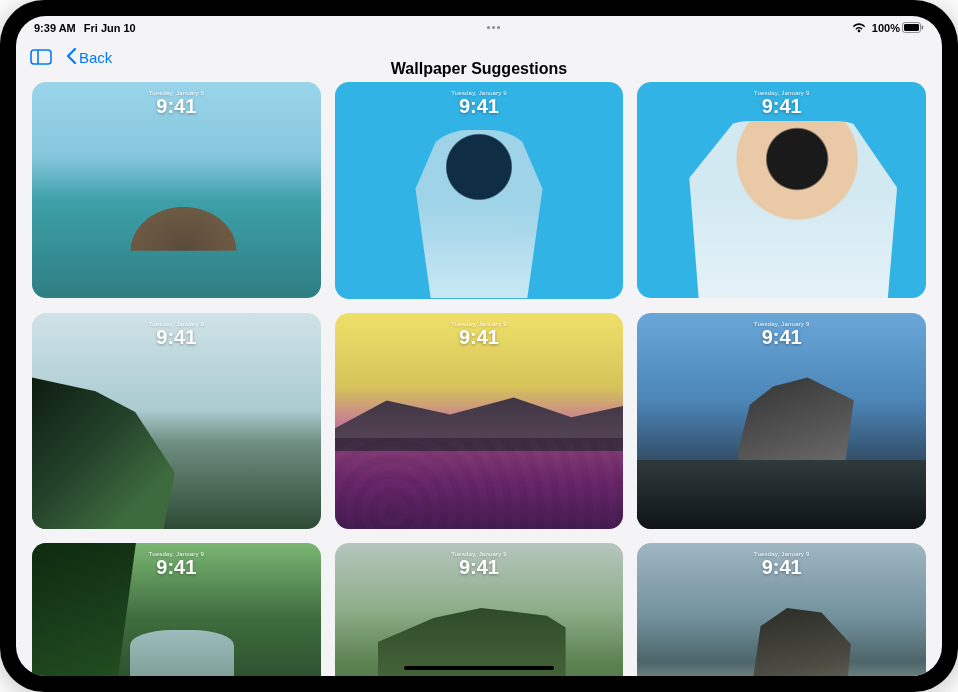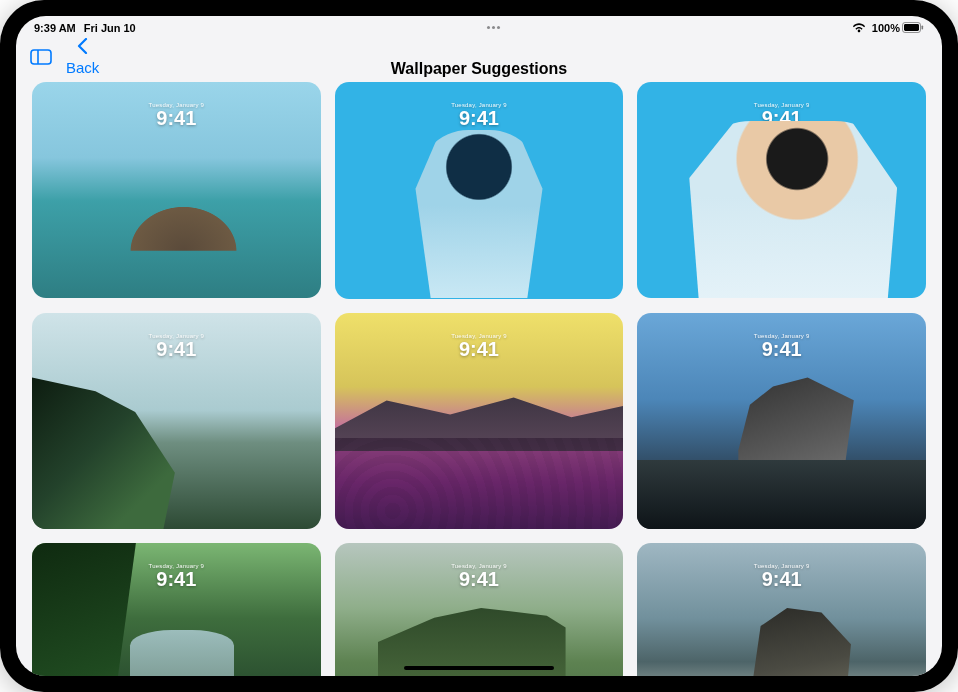--- a/index.html
+++ b/index.html
@@ -56,21 +56,21 @@
   
   .nav-bar {
     height: 38px;
     display: flex;
     align-items: center;
     padding: 0 14px;
     position: relative;
   }
   .nav-left { display: flex; align-items: center; gap: 14px; }
   .sidebar-btn { width: 22px; height: 18px; color: #007aff; display:flex; align-items:center; justify-content:center; cursor:pointer;}
-  .back-btn { display:flex; align-items:center; color:#007aff; font-size:15px; cursor:pointer; gap:2px;flex-direction:column;}
+  .back-btn { display:flex; align-items:center; color:#007aff; font-size:15px; cursor:pointer; gap:2px;}
   .nav-title {
     position: absolute; left:50%; transform:translateX(-50%);
     font-size: 16px; font-weight:600; color:#000;margin-top:24px;
   }
 
   
   .grid-scroll {
     flex: 1;
     overflow: hidden;
     padding: 6px 16px 0 16px;
@@ -86,21 +86,20 @@
     aspect-ratio: 4 / 3;
     background: #7aa6c9;
     border-radius: 14px;
     overflow: hidden;
     cursor:pointer;
   }
   .tile-overlay {
     position:absolute; top:8px; left:50%; transform:translateX(-50%);
     text-align:center; color:#fff;
     text-shadow: 0 1px 3px rgba(0,0,0,0.35);
-    margin-top: 12px;
   }
   .tile-date { font-size: 6px; font-weight:500; opacity:.95; letter-spacing:.2px;}
   .tile-time { font-size: 20px; font-weight:700; line-height:1; }
 
   
   .t0 { background: linear-gradient(180deg,#9ad5ea 0%,#86c6dd 35%,#3da0a8 55%,#2e7e83 100%); }
   .t0::after{content:"";position:absolute;left:25%;right:20%;top:30%;height:48%;
     background: radial-gradient(ellipse 55% 70% at 50% 100%, #5a4a3a 0%, #6d5a43 60%, transparent 61%);
     clip-path: polygon(0 100%,50% 0,100% 100%); }
 

